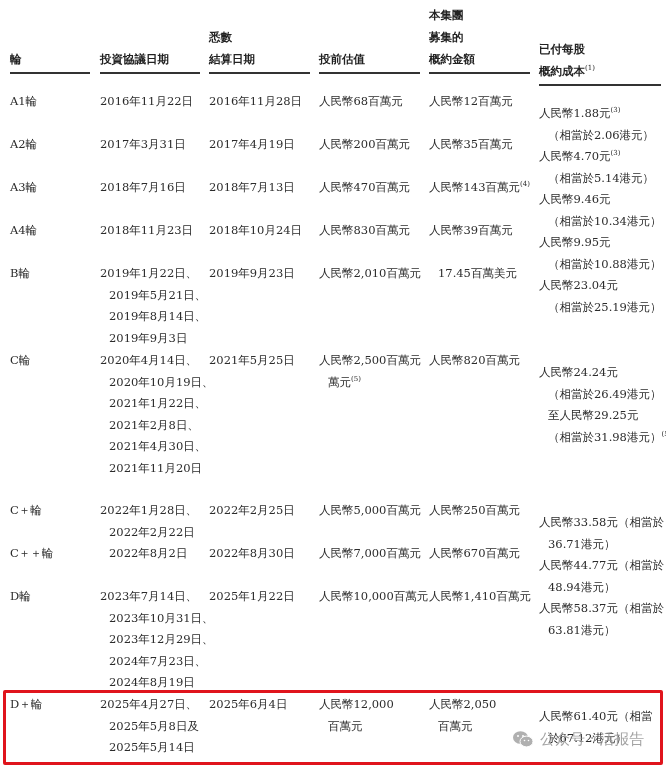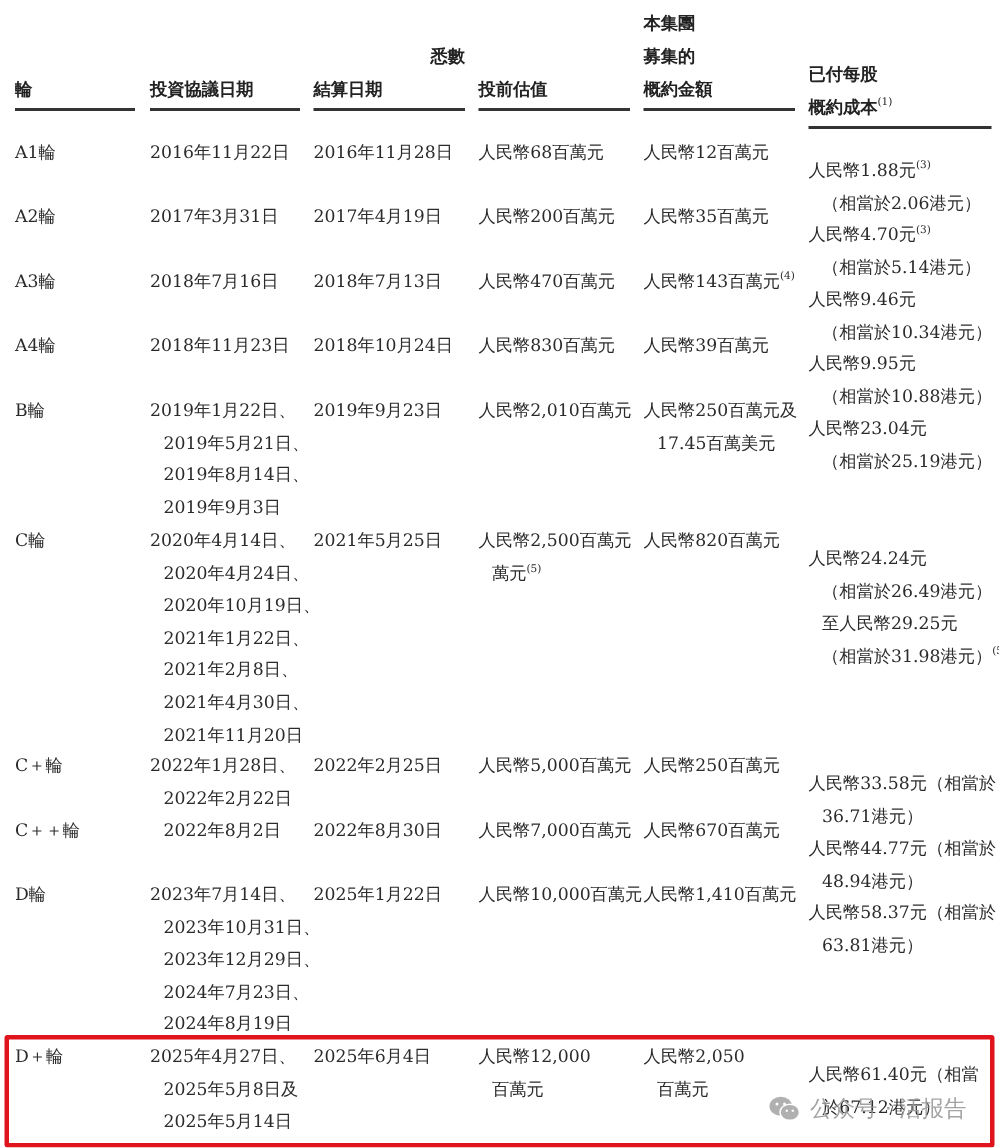--- a/index.html
+++ b/index.html
@@ -47,21 +47,21 @@
         <div class="rule"></div>
       </div>
       <div class="hdr c2">
         <div class="lines">
           <span class="l" style="display: block;">投資協議日期</span>
         </div>
         <div class="rule"></div>
       </div>
       <div class="hdr c3">
         <div class="lines">
-          <span class="l" style="display: block; text-align: right;">悉數</span>
+          <span class="l" style="display: block;">悉數</span>
           <span class="l" style="display: block;">結算日期</span>
         </div>
         <div class="rule"></div>
       </div>
       <div class="hdr c4">
         <div class="lines">
           <span class="l" style="display: block;">投前估值</span>
         </div>
         <div class="rule"></div>
       </div>
@@ -176,35 +176,33 @@
           <span class="l ind">2019年8月14日、</span>
           <span class="l ind">2019年9月3日</span>
         </div>
         <div class="cell c3">
           <span class="l">2019年9月23日</span>
         </div>
         <div class="cell c4">
           <span class="l">人民幣2,010百萬元</span>
         </div>
         <div class="cell c5">
-          <span class="l">人民幣250百萬元及</span>
           <span class="l ind">17.45百萬美元</span>
         </div>
         <div class="cell c6">
           <span class="l">人民幣23.04元</span>
           <span class="l ind">（相當於25.19港元）</span>
         </div>
       </div>
       <div class="row" style="top: 350px;">
         <div class="cell c1">
           <span class="l">C輪</span>
         </div>
         <div class="cell c2">
           <span class="l">2020年4月14日、</span>
-          <span class="l ind">2020年4月24日、</span>
           <span class="l ind">2020年10月19日、</span>
           <span class="l ind">2021年1月22日、</span>
           <span class="l ind">2021年2月8日、</span>
           <span class="l ind">2021年4月30日、</span>
           <span class="l ind">2021年11月20日</span>
         </div>
         <div class="cell c3">
           <span class="l">2021年5月25日</span>
         </div>
         <div class="cell c4">

